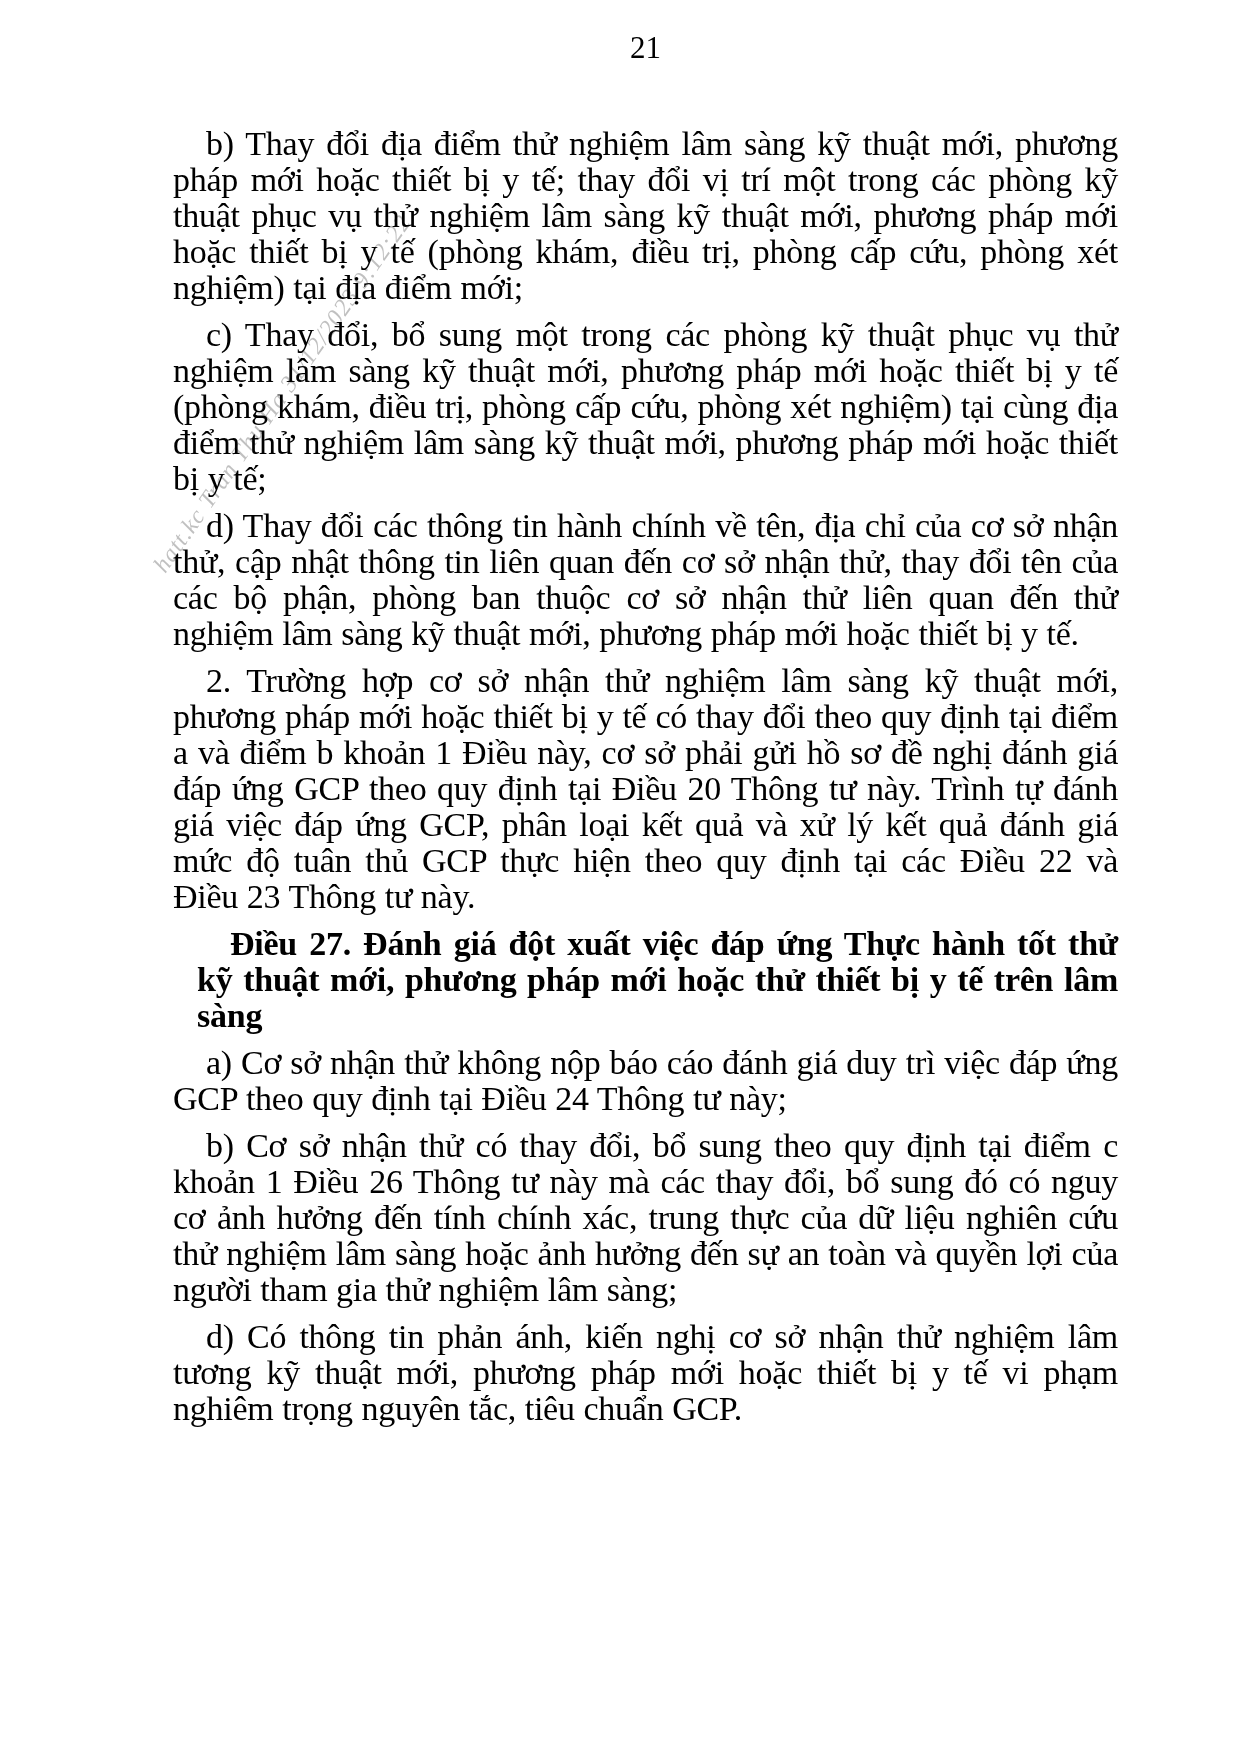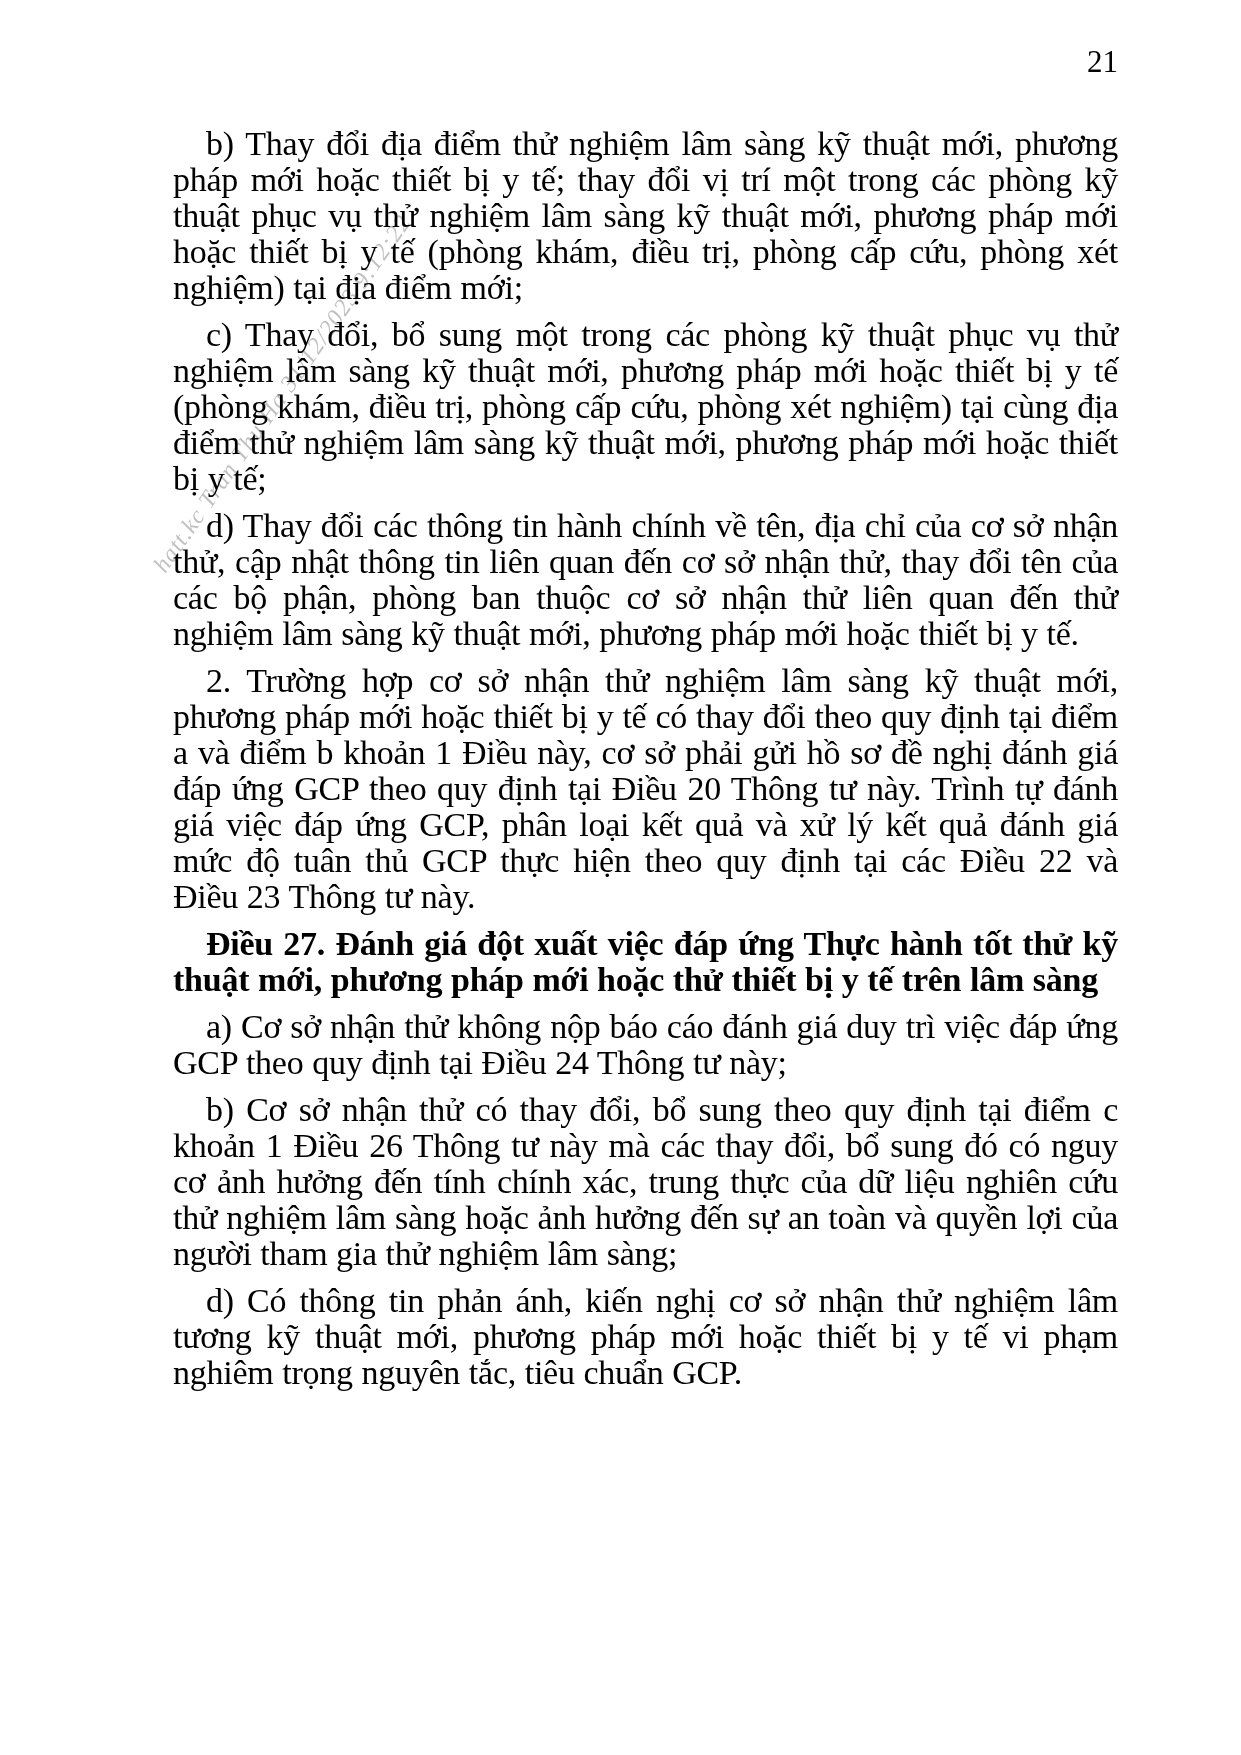--- a/index.html
+++ b/index.html
@@ -11,24 +11,24 @@
     position: relative;
     width: 1241px;
     height: 1755px;
     background: #ffffff;
     overflow: hidden;
     font-family: "Liberation Serif", "DejaVu Serif", serif;
     color: #000000;
   }
   .page-number {
     position: absolute;
-    top: 44px;
+    top: 30px;
     left: 173px;
     width: 945px;
-    text-align: right;
+    text-align: center;
     font-size: 31px;
     line-height: 36px;
     font-family: Liberation Serif, serif;
   }
   .content {
     position: absolute;
     top: 126px;
     left: 173px;
     width: 945px;
   }
@@ -36,20 +36,21 @@
     margin: 0 0 11px 0;
     font-size: 34px;
     line-height: 36px;
     text-align: justify;
     text-indent: 33px;
     letter-spacing: -0.25px;
     word-spacing: 0.5px;
   }
   .para.heading {
     font-weight: bold;
+    margin-left: 24px;
   }
   .watermark {
     position: absolute;
     left: 148px;
     top: 562px;
     transform-origin: 0 0;
     transform: rotate(-55deg);
     font-size: 24px;
     font-style: italic;
     color: rgba(90, 90, 90, 0.38);

